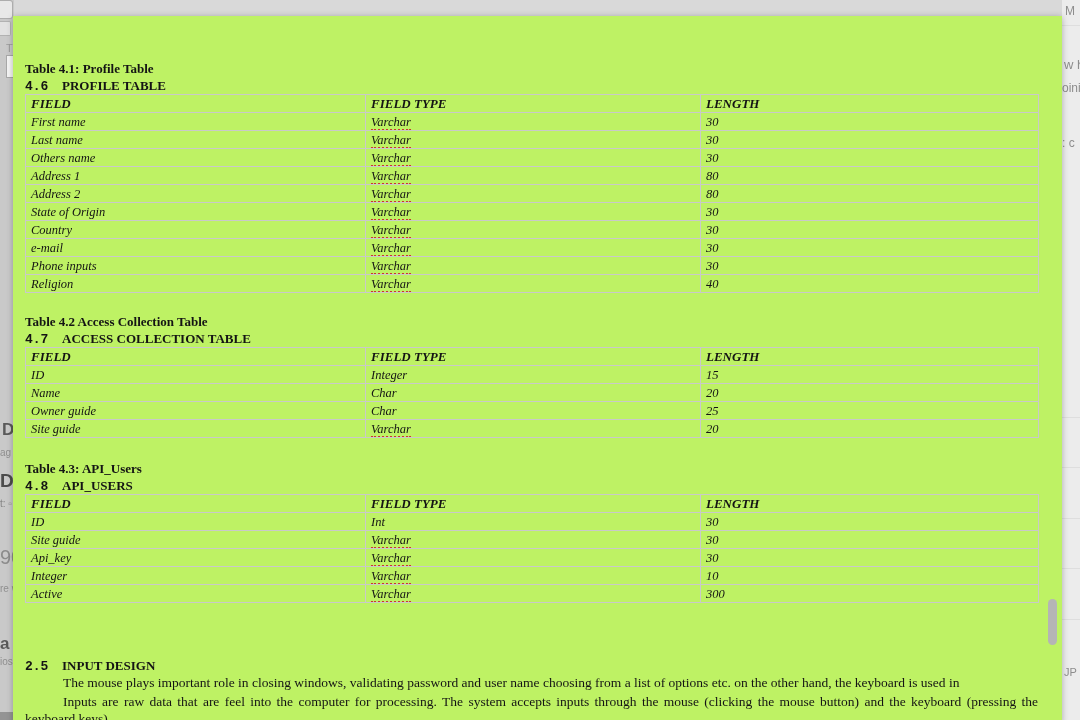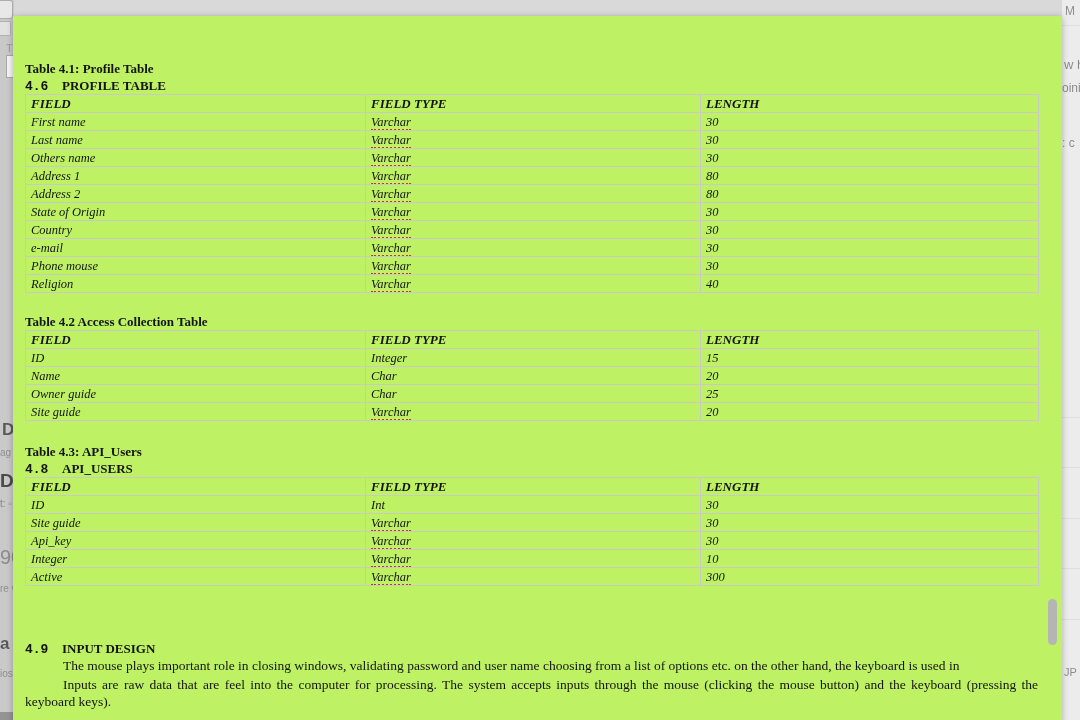--- a/index.html
+++ b/index.html
@@ -20,21 +20,21 @@
   .frag{position:absolute;font-family:"Liberation Sans", sans-serif;color:#8d8d8d;white-space:nowrap;}
   
   .frag-left-0{left:6px;top:42px;font-size:11px;color:#9a9a9a;}
   .frag-left-1{left:2px;top:420px;font-size:17px;font-weight:bold;color:#5a5a5a;}
   .frag-left-2{left:0;top:447px;font-size:10px;color:#8f8f8f;}
   .frag-left-3{left:0;top:470px;font-size:19px;font-weight:bold;color:#4c4c4c;}
   .frag-left-4{left:0;top:498px;font-size:10px;color:#848484;}
   .frag-left-5{left:0;top:546px;font-size:20px;color:#8c8c8c;}
   .frag-left-6{left:0;top:583px;font-size:10px;color:#8f8f8f;}
   .frag-left-7{left:0;top:634px;font-size:17px;font-weight:bold;color:#5a5a5a;}
-  .frag-left-8{left:0;top:656px;font-size:10px;color:#8f8f8f;margin-top:12px;}
+  .frag-left-8{left:0;top:656px;font-size:10px;color:#8f8f8f;}
 
   .right-strip{
     position:absolute;left:1062px;top:0;width:18px;height:720px;
     background:#ececec;z-index:1;
   }
   .right-strip .rline{position:absolute;left:0;width:18px;height:1px;background:#dedede;}
   .frag-right-0{left:3px;top:4px;font-size:12px;}
   .frag-right-1{left:2px;top:57px;font-size:13px;}
   .frag-right-2{left:0;top:81px;font-size:12px;}
   .frag-right-3{left:0;top:136px;font-size:12px;}
@@ -174,35 +174,38 @@
             <td>Country</td>
             <td><span class="sq">Varchar</span></td>
             <td>30</td>
           </tr>
           <tr>
             <td>e-mail</td>
             <td><span class="sq">Varchar</span></td>
             <td>30</td>
           </tr>
           <tr>
-            <td>Phone mouse</td>
+            <td>Phone inputs</td>
             <td><span class="sq">Varchar</span></td>
             <td>30</td>
           </tr>
           <tr>
             <td>Religion</td>
             <td><span class="sq">Varchar</span></td>
             <td>40</td>
           </tr>
         </tbody>
     </table>
 
     <div class="gap1"></div>
 
     <div class="caption">Table 4.2 Access Collection Table</div>
+    <div class="sec">
+      <span class="num">4.7</span><span>ACCESS COLLECTION TABLE</span>
+    </div>
     <table class="dbt">
       <colgroup>
           <col class="c1">
           <col class="c2">
           <col class="c3">
         </colgroup>
       <thead>
           <tr>
             <th>FIELD</th>
             <th>FIELD TYPE</th>
@@ -277,20 +280,20 @@
             <td>Active</td>
             <td><span class="sq">Varchar</span></td>
             <td>300</td>
           </tr>
         </tbody>
     </table>
 
     <div class="gap4"></div>
 
     <div class="sec">
-      <span class="num">4.9</span><span>INPUT DESIGN</span>
+      <span class="num">2.5</span><span>INPUT DESIGN</span>
     </div>
     <p class="para">The mouse plays important role in closing windows, validating password and user name choosing from a list of options etc. on the other hand, the keyboard is used in</p>
     <p class="para first">Inputs are raw data that are feel into the computer for processing. The system accepts inputs through the mouse (clicking the mouse button) and the keyboard (pressing the keyboard keys).</p>
   </div>
 
   <div class="scroll-thumb"></div>
 </div>
 
 </body></html>

